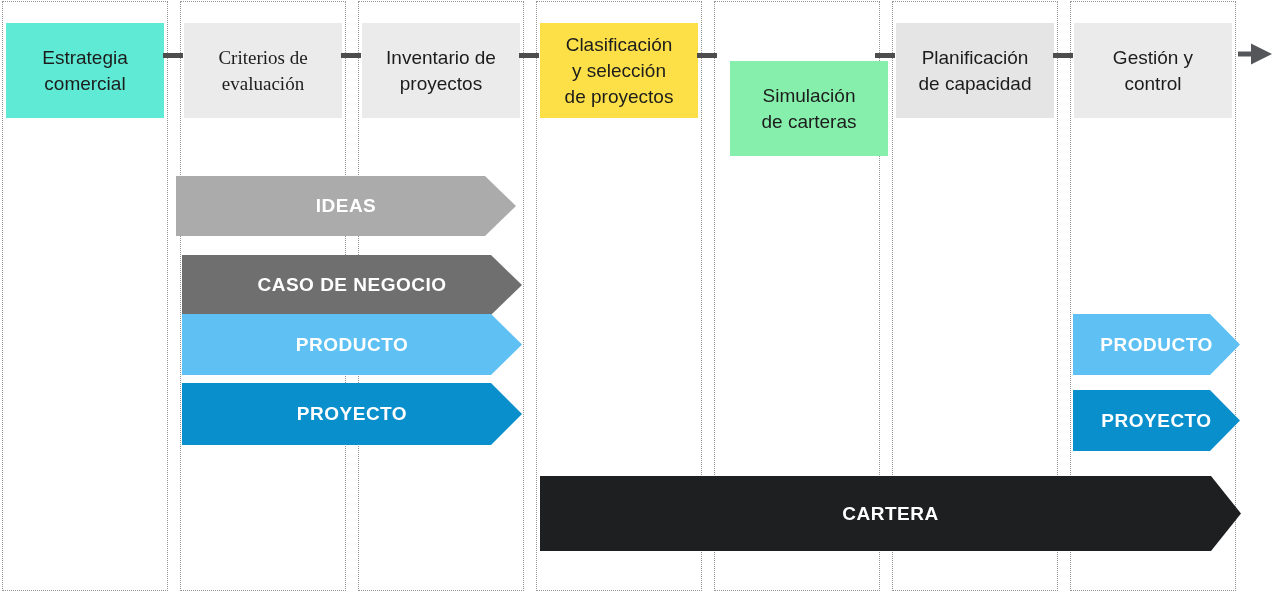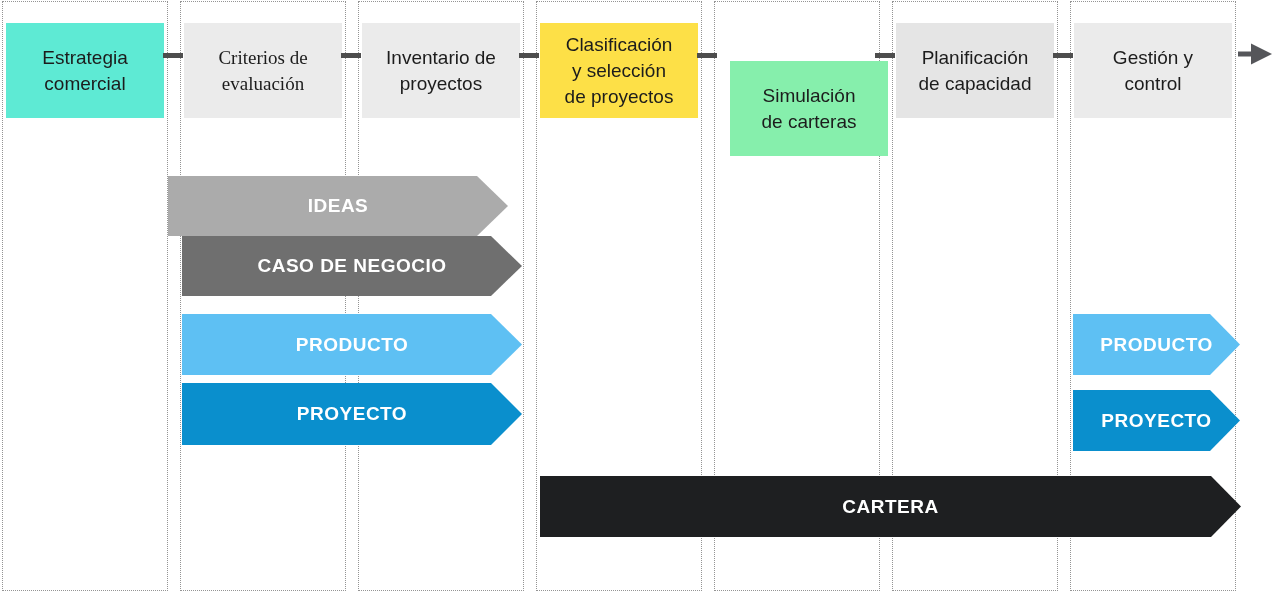--- a/index.html
+++ b/index.html
@@ -94,41 +94,41 @@
   <div class="dash" style="left: 519px; background-color: rgb(77, 77, 77);"></div>
   <div class="dash" style="left: 697px; background-color: rgb(77, 77, 77);"></div>
   <div class="dash" style="left: 875px; background-color: rgb(77, 77, 77);"></div>
   <div class="dash" style="left: 1053px; background-color: rgb(77, 77, 77);"></div>
 
   <svg class="end-arrow" width="35" height="22" viewBox="0 0 35 22">
     <rect x="0" y="8.5" width="15" height="5" fill="#55565a"></rect>
     <polygon points="13,0.5 34,11 13,21.5" fill="#55565a"></polygon>
   </svg>
 
-  <div class="arrow head31" style="left: 168px; top: 176px; width: 340px; height: 60px; background-color: rgb(171, 171, 171);">
+  <div class="arrow head31" style="left: 176px; top: 176px; width: 340px; height: 60px; background-color: rgb(171, 171, 171);">
     <span>IDEAS</span>
   </div>
 
-  <div class="arrow head31" style="left: 182px; top: 236px; width: 340px; height: 60px; background-color: rgb(111, 111, 111);">
+  <div class="arrow head31" style="left: 182px; top: 255px; width: 340px; height: 60px; background-color: rgb(111, 111, 111);">
     <span>CASO DE NEGOCIO</span>
   </div>
 
   <div class="arrow head31" style="left: 182px; top: 314px; width: 340px; height: 61px; background-color: rgb(94, 192, 243);">
     <span>PRODUCTO</span>
   </div>
 
   <div class="arrow head31" style="left: 182px; top: 383px; width: 340px; height: 62px; background-color: rgb(10, 143, 205);">
     <span>PROYECTO</span>
   </div>
 
   <div class="arrow head30" style="left: 1073px; top: 314px; width: 167px; height: 61px; background-color: rgb(94, 192, 243);">
     <span>PRODUCTO</span>
   </div>
 
   <div class="arrow head30" style="left: 1073px; top: 390px; width: 167px; height: 61px; background-color: rgb(10, 143, 205);">
     <span>PROYECTO</span>
   </div>
 
-  <div class="arrow head30" style="left: 540px; top: 476px; width: 701px; height: 61px; background-color: rgb(30, 31, 33);">
+  <div class="arrow head30" style="left: 540px; top: 476px; width: 701px; height: 75px; background-color: rgb(30, 31, 33);">
     <span>CARTERA</span>
   </div>
 
 </div>
 
 </body></html>

